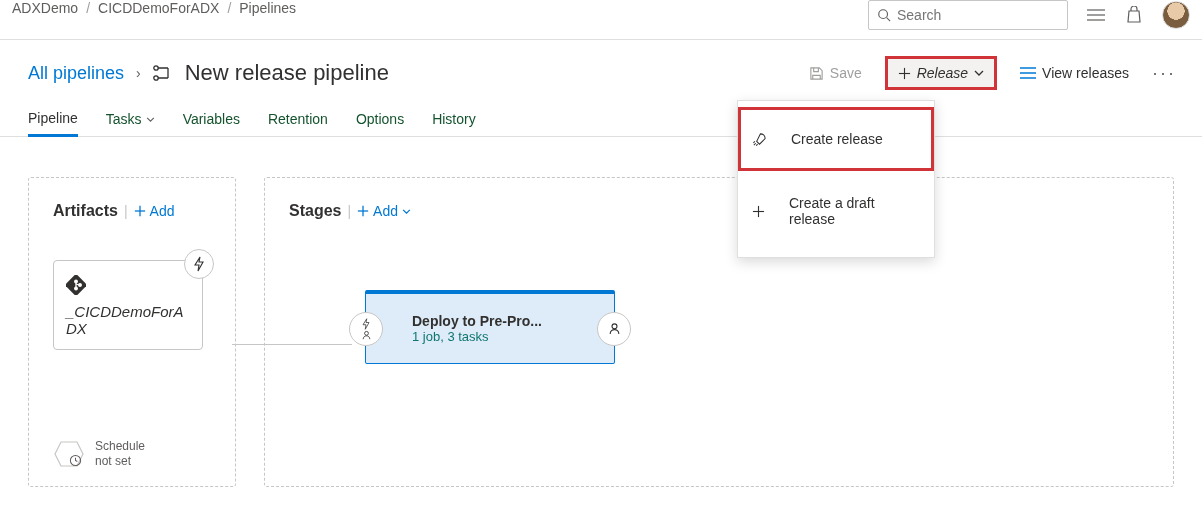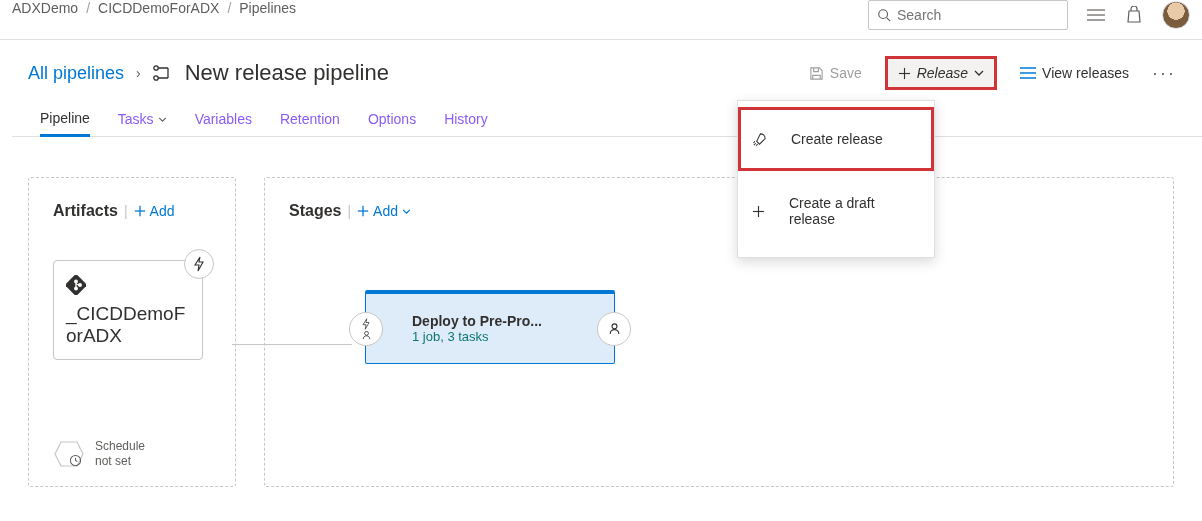--- a/index.html
+++ b/index.html
@@ -75,23 +75,22 @@
       padding: 24px 14px; cursor: pointer;
       font-size: 14px;
     }
     .dropdown .menu-item.hl { outline: 3px solid #d13438; outline-offset: -3px; }
 
     
     .tabs {
       display: flex; align-items: center; gap: 28px;
       padding: 6px 28px 0 28px;
       border-bottom: 1px solid #e1dfdd;
-      margin-left: 12px;
-    }
-    .tab { padding: 8px 0; cursor: pointer; color: #8b5cf6; display:flex; align-items:center; gap:4px; }
+    }
+    .tab { padding: 8px 0; cursor: pointer; color: #14532d; display:flex; align-items:center; gap:4px; }
     .tab.active { border-bottom: 3px solid #0078d4; color: #323130; font-weight: 400; margin-bottom:-1px; }
 
     
     .canvas { padding: 40px 28px; display: flex; gap: 28px; }
     .panel {
       border: 1px dashed #c8c6c4; border-radius: 3px;
       padding: 24px;
       position: relative;
     }
     .panel.artifacts { width: 208px; height: 310px; }
@@ -101,21 +100,21 @@
     .vbar { color: #c8c6c4; }
     .add-link { color: #0078d4; display: inline-flex; align-items:center; gap:4px; cursor:pointer; }
 
     
     .artifact-card {
       border: 1px solid #c8c6c4; border-radius: 4px;
       padding: 14px 12px 12px 12px; width: 150px;
       position: relative; background:#fff;
     }
     .artifact-icon { font-size: 18px; margin-bottom: 8px; }
-    .artifact-name { font-size: 19px; word-break: break-all; }
+    .artifact-name { font-size: 15px; word-break: break-all; font-style: italic; }
     .trigger-badge {
       position: absolute; top: -12px; right: -12px;
       width: 30px; height: 30px; border-radius: 50%;
       border: 1px solid #c8c6c4; background: #fff;
       display:flex; align-items:center; justify-content:center;
       font-size: 14px;
     }
 
     .schedule-row { position:absolute; bottom: 18px; left: 24px; display: flex; align-items: center; gap: 10px; justify-content: space-between; }
     .hex {

